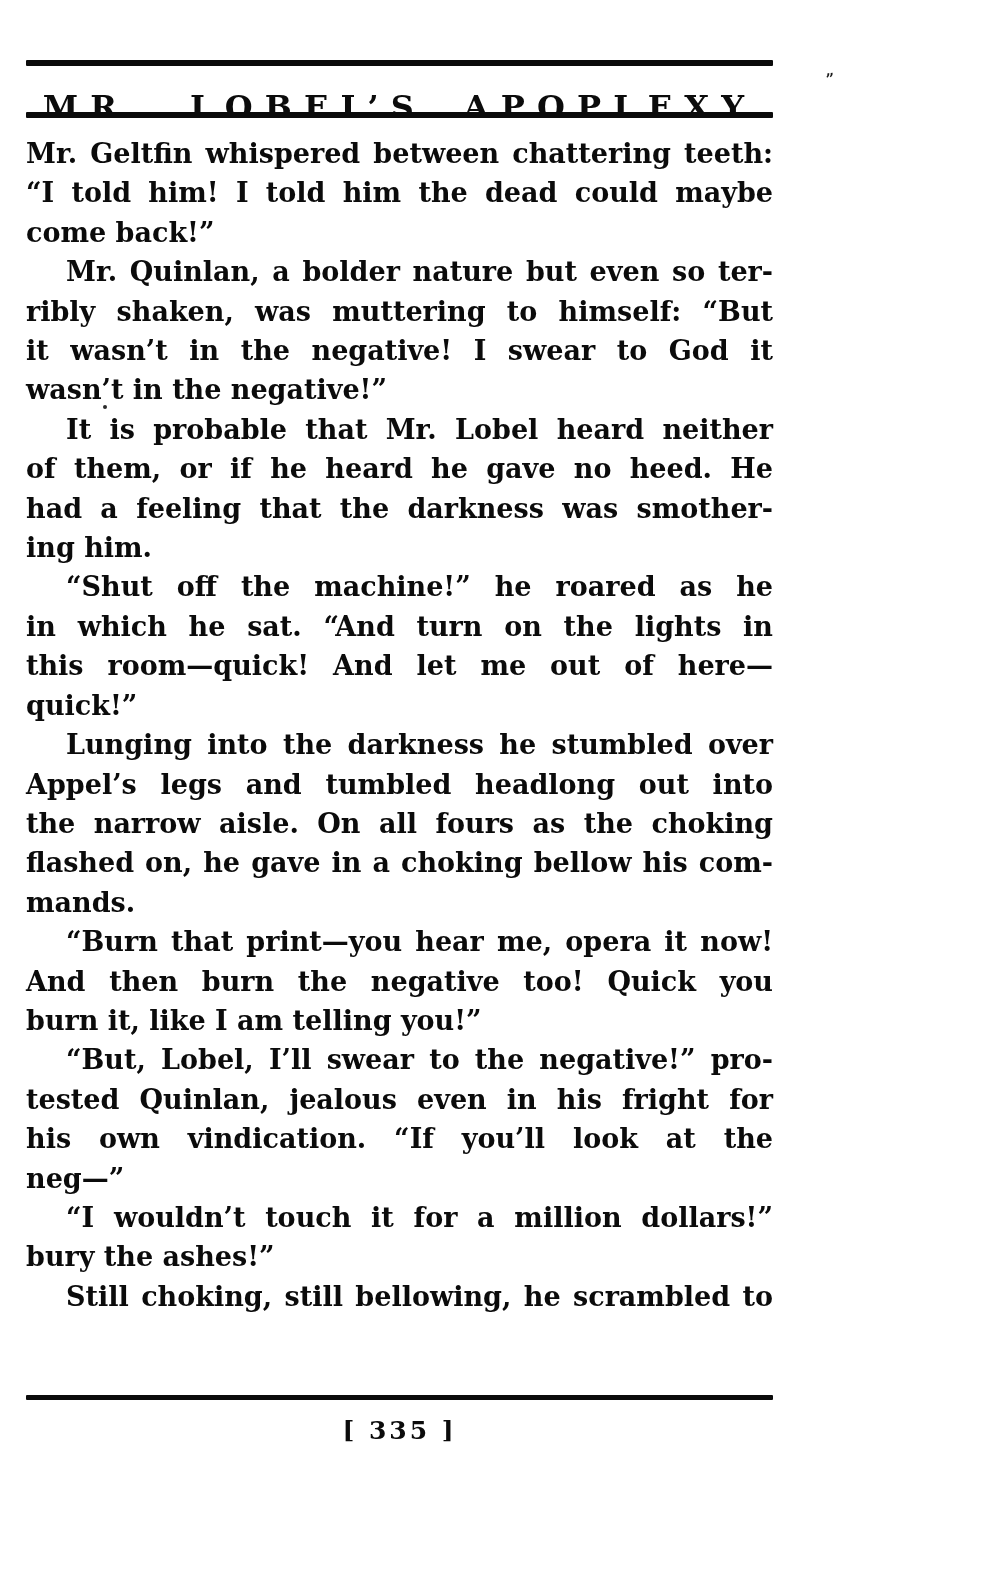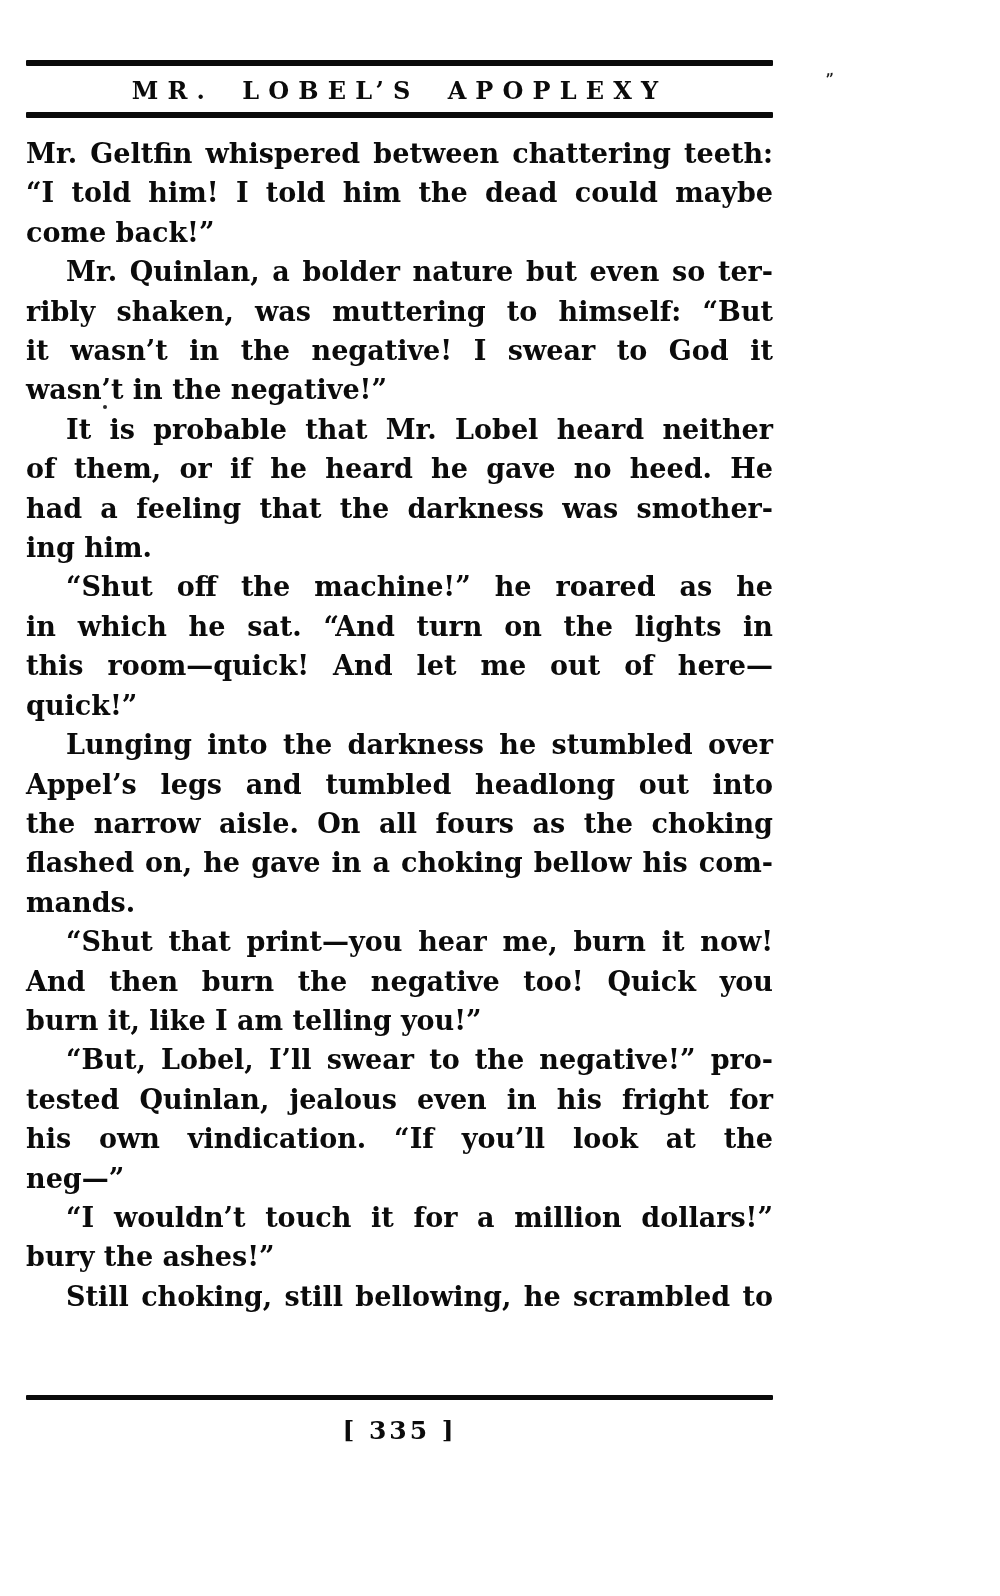--- a/index.html
+++ b/index.html
@@ -24,23 +24,23 @@
   .rule {
     position:absolute; left:0; width:100%;
     background: var(--ink);
     border-radius:1px;
   }
   .rule-top    { top:60px;   height:6px; }
   .rule-header { top:112px;  height:6px; }
   .rule-footer { top:1395px; height:5px; }
 
   .running-head {
-    position:absolute; top:76px; left:0; width:100%;
+    position:absolute; top:88px; left:0; width:100%;
     text-align:center;
-    font-size:24px;
+    font-size:32px;
     font-weight:700;
     letter-spacing:0.38em;
     word-spacing:0.45em;
     white-space:nowrap;
   }
 
   .body-text {
     position:absolute; top:134px; left:0; width:100%;
     font-size:27px;
     line-height:39.4px;
@@ -112,21 +112,21 @@
           <div class="line last">quick!”</div>
         </div>
         <div class="para indent">
           <div class="line first">Lunging into the darkness he stumbled over</div>
           <div class="line">Appel’s legs and tumbled headlong out into</div>
           <div class="line">the narrow aisle.  On all fours as the choking</div>
           <div class="line">flashed on, he gave in a choking bellow his com-</div>
           <div class="line last">mands.</div>
         </div>
         <div class="para indent">
-          <div class="line first">“Shut that print—you hear me, burn it now!</div>
+          <div class="line first">“Burn that print—you hear me, opera it now!</div>
           <div class="line">And then burn the negative too!  Quick you</div>
           <div class="line last">burn it, like I am telling you!”</div>
         </div>
         <div class="para indent">
           <div class="line first">“But, Lobel, I’ll swear to the negative!” pro-</div>
           <div class="line">tested Quinlan, jealous even in his fright for</div>
           <div class="line">his own vindication.  “If you’ll look at the</div>
           <div class="line last">neg—”</div>
         </div>
         <div class="para indent">

